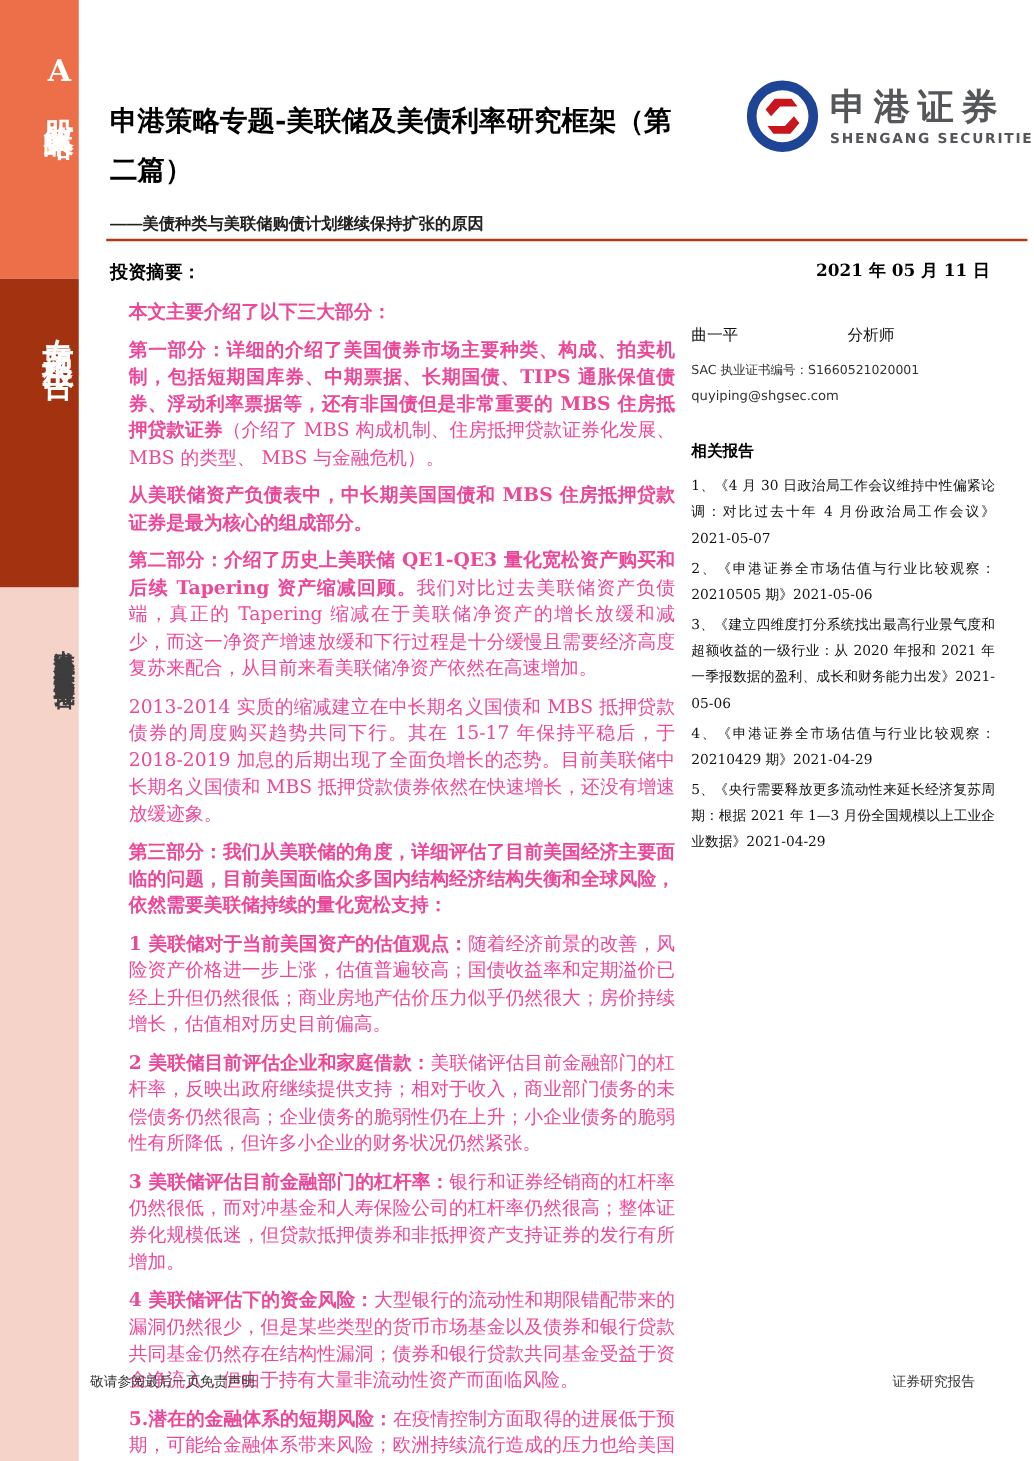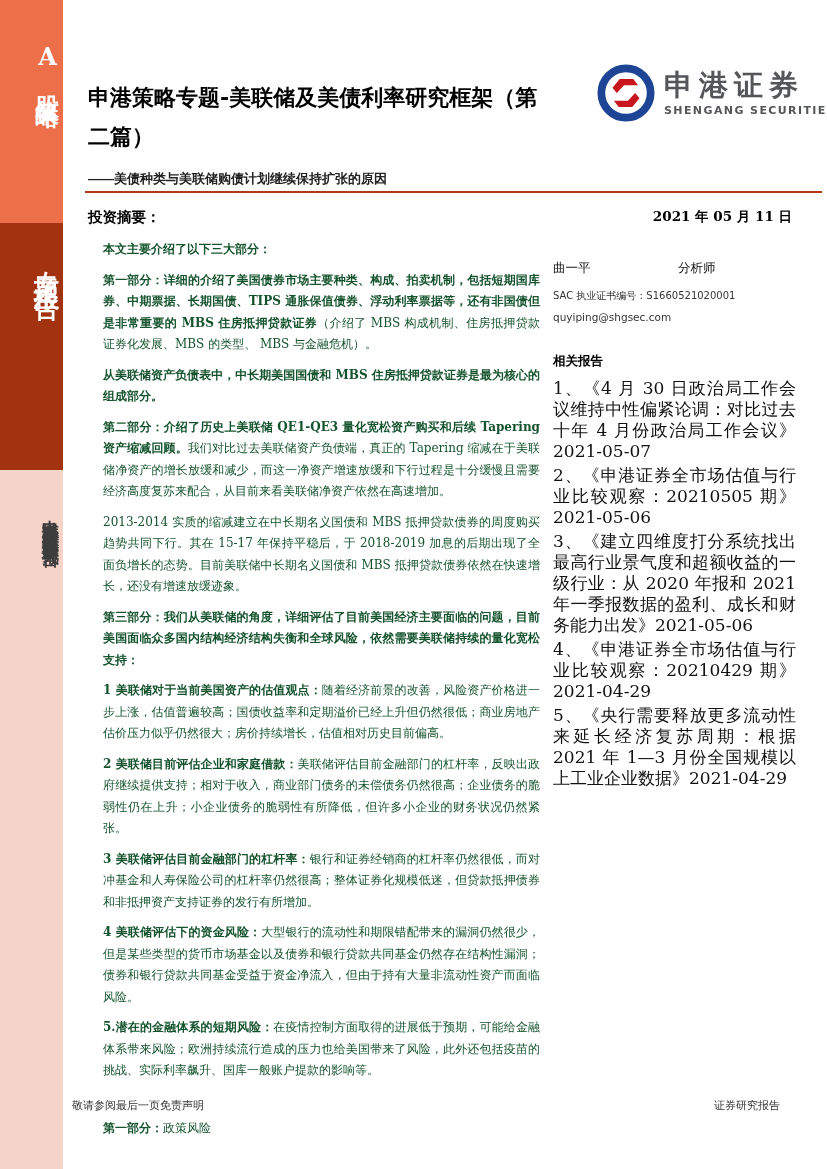--- a/index.html
+++ b/index.html
@@ -61,22 +61,22 @@
 
   
   .main-col { position:absolute; left:88px; top:208px; width:452px; }
   .summary-heading {
     font-size:14.5px; font-weight:bold; color:#000;
     font-family:"DejaVu Serif","Liberation Serif",serif;
     margin-bottom:12px;
   }
   .paras { margin-left:15px; }
   .para {
-    font-size:12px; line-height:21.5px; text-align:justify;
-    color:#14532d; margin-bottom:9px;
+    font-size:15px; line-height:21.5px; text-align:justify;
+    color:#ec4899; margin-bottom:9px;
     font-family:"DejaVu Serif","Liberation Serif",serif;
   }
   .para .lead { font-weight:bold; }
   .risk { margin-top:36px; }
 
   
   .side-col { position:absolute; left:553px; top:208px; width:243px; }
   .report-date {
     text-align:right; font-size:13.5px; font-weight:bold; color:#000;
     font-family:"DejaVu Serif","Liberation Serif",serif;
@@ -89,21 +89,21 @@
   }
   .analyst-name { width:125px; }
   .sac-line  { margin-top:12px; font-size:10px;   color:#333; }
   .email-line{ margin-top:8px;  font-size:10.5px; color:#333; }
   .related-heading {
     margin-top:30px; font-size:12.5px; font-weight:bold; color:#000;
     font-family:"DejaVu Serif","Liberation Serif",serif;
   }
   .related-list { margin-top:8px; }
   .related-item {
-    font-size:17px; line-height:21px; color:#111;
+    font-size:11px; line-height:21px; color:#111;
     text-align:justify; margin-bottom:3px;
     font-family:"DejaVu Serif","Liberation Serif",serif;
   }
 
   
   .footer-left {
     position:absolute; left:72px; top:1098px;
     font-size:11px; color:#333;
     font-family:"DejaVu Serif","Liberation Serif",serif;
     text-align:center;

